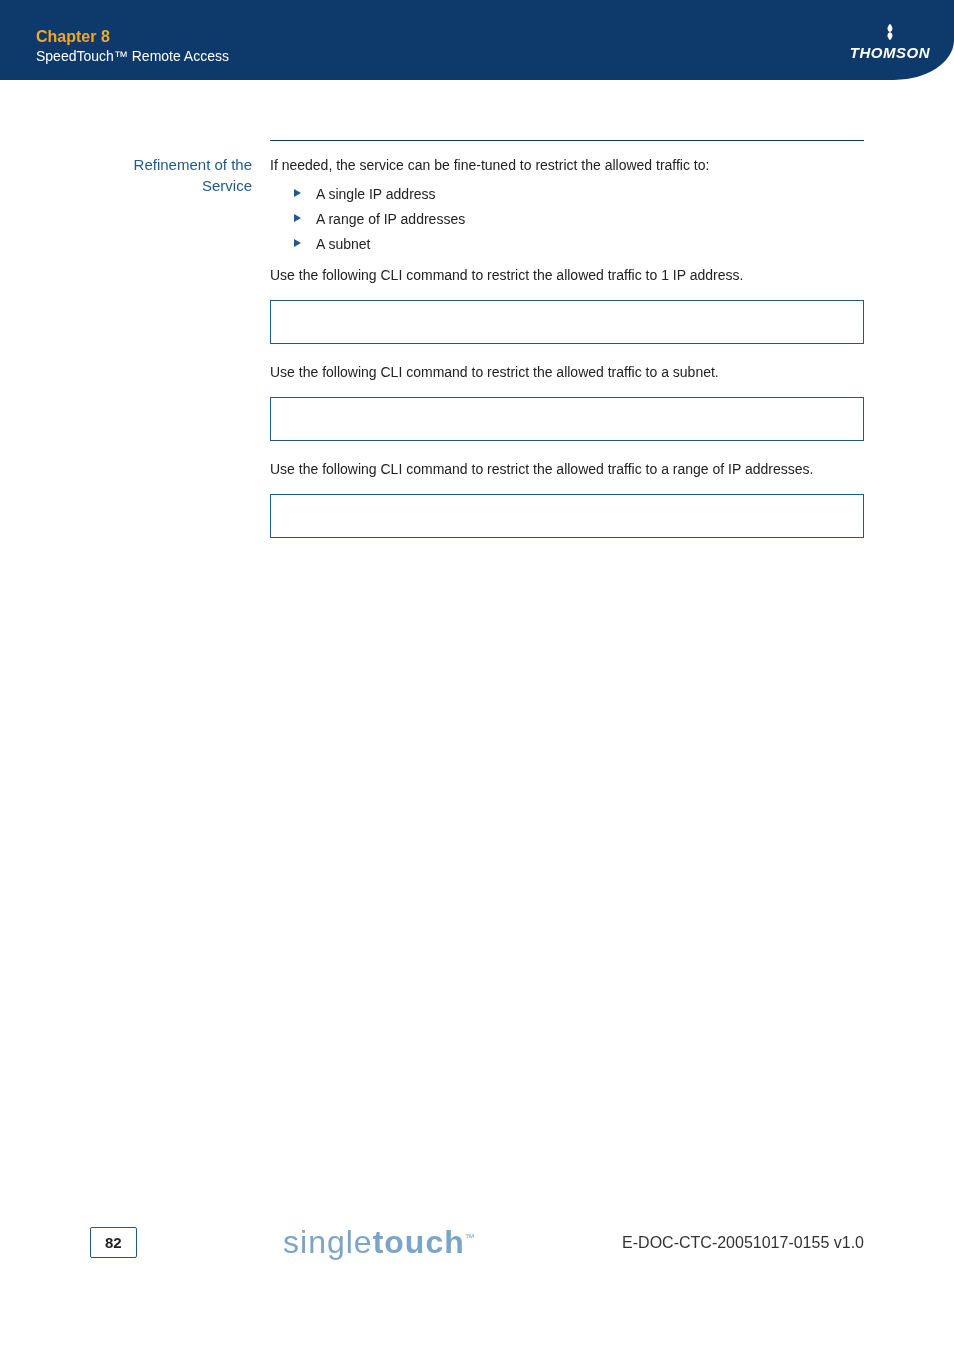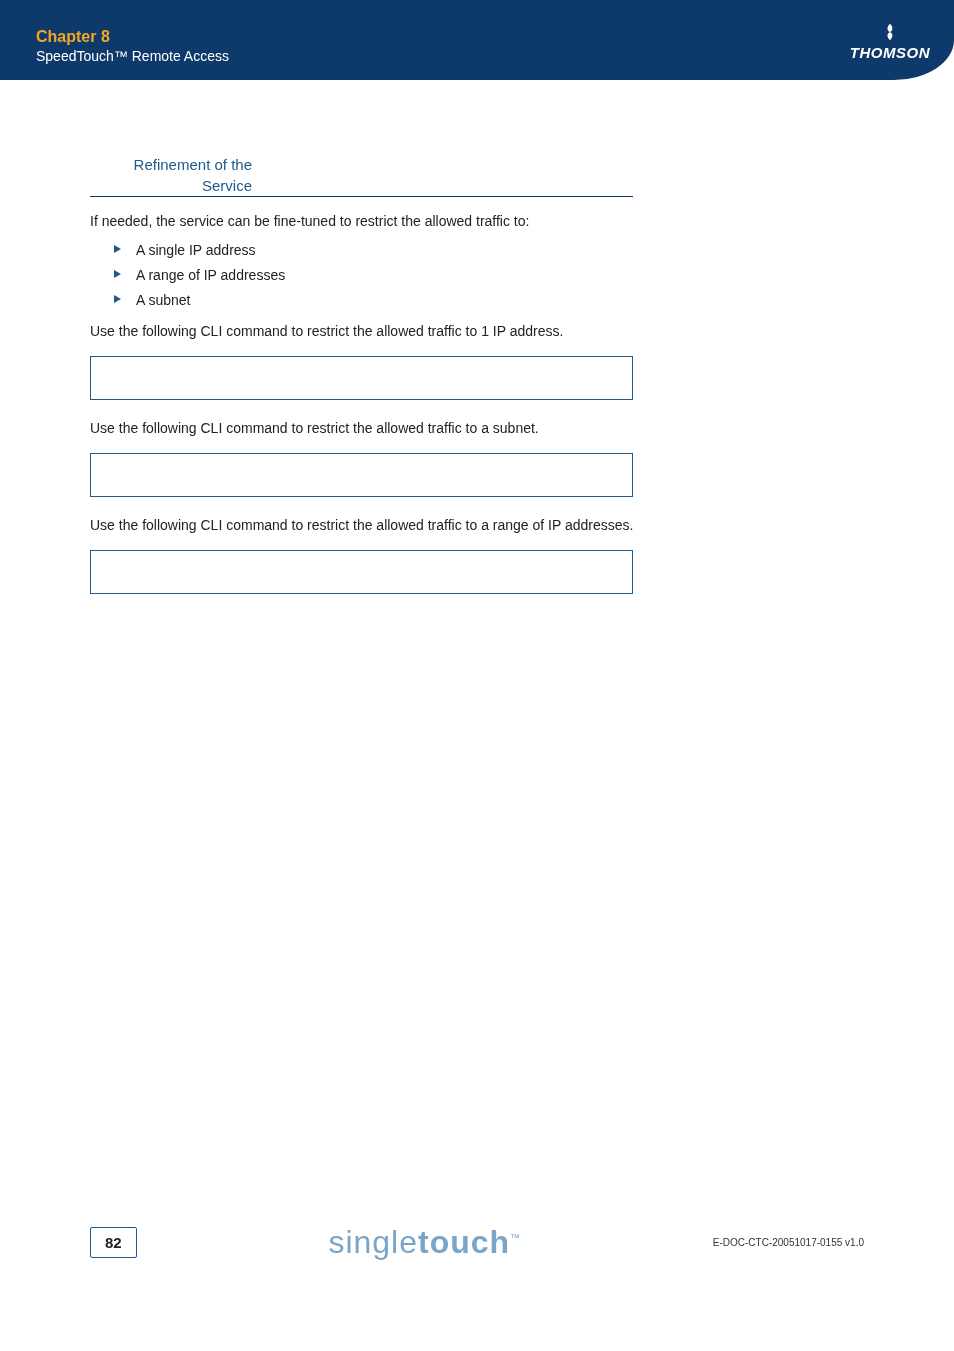--- a/index.html
+++ b/index.html
@@ -59,21 +59,20 @@
       font-size: 15px;
       letter-spacing: 0.5px;
       font-style: italic;
     }
     .content {
       padding: 60px 90px 0 90px;
     }
     .section-row {
       display: flex;
       align-items: flex-start;
-      flex-direction: column;
     }
     .section-label {
       width: 180px;
       text-align: right;
       color: #1e5a8e;
       font-size: 15px;
       padding-right: 18px;
       line-height: 1.4;
       padding-top: 14px;
     }
@@ -141,21 +140,21 @@
       letter-spacing: 1px;
     }
     .speedtouch-logo .bold {
       font-weight: bold;
     }
     .speedtouch-logo .tm {
       font-size: 10px;
       vertical-align: super;
     }
     .doc-id {
-      font-size: 10px;
+      font-size: 16px;
       color: #333;
     }
   </style>
 </head>
 <body>
 
 <div class="header-bar">
   <div class="header-left">
     <div class="chapter-title">Chapter 8</div>
     <div class="chapter-subtitle">SpeedTouch™ Remote Access</div>

